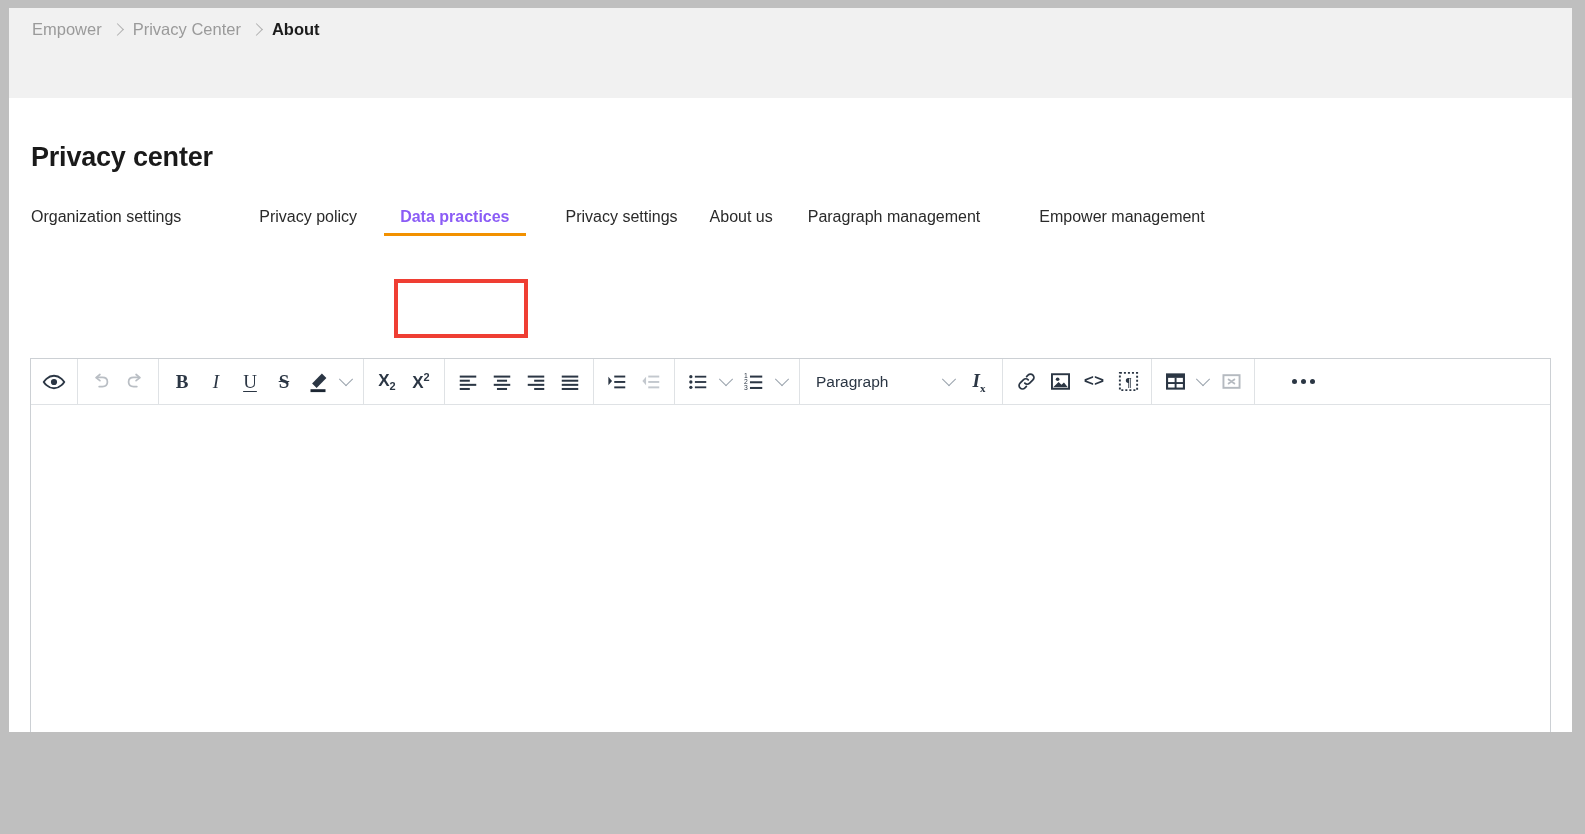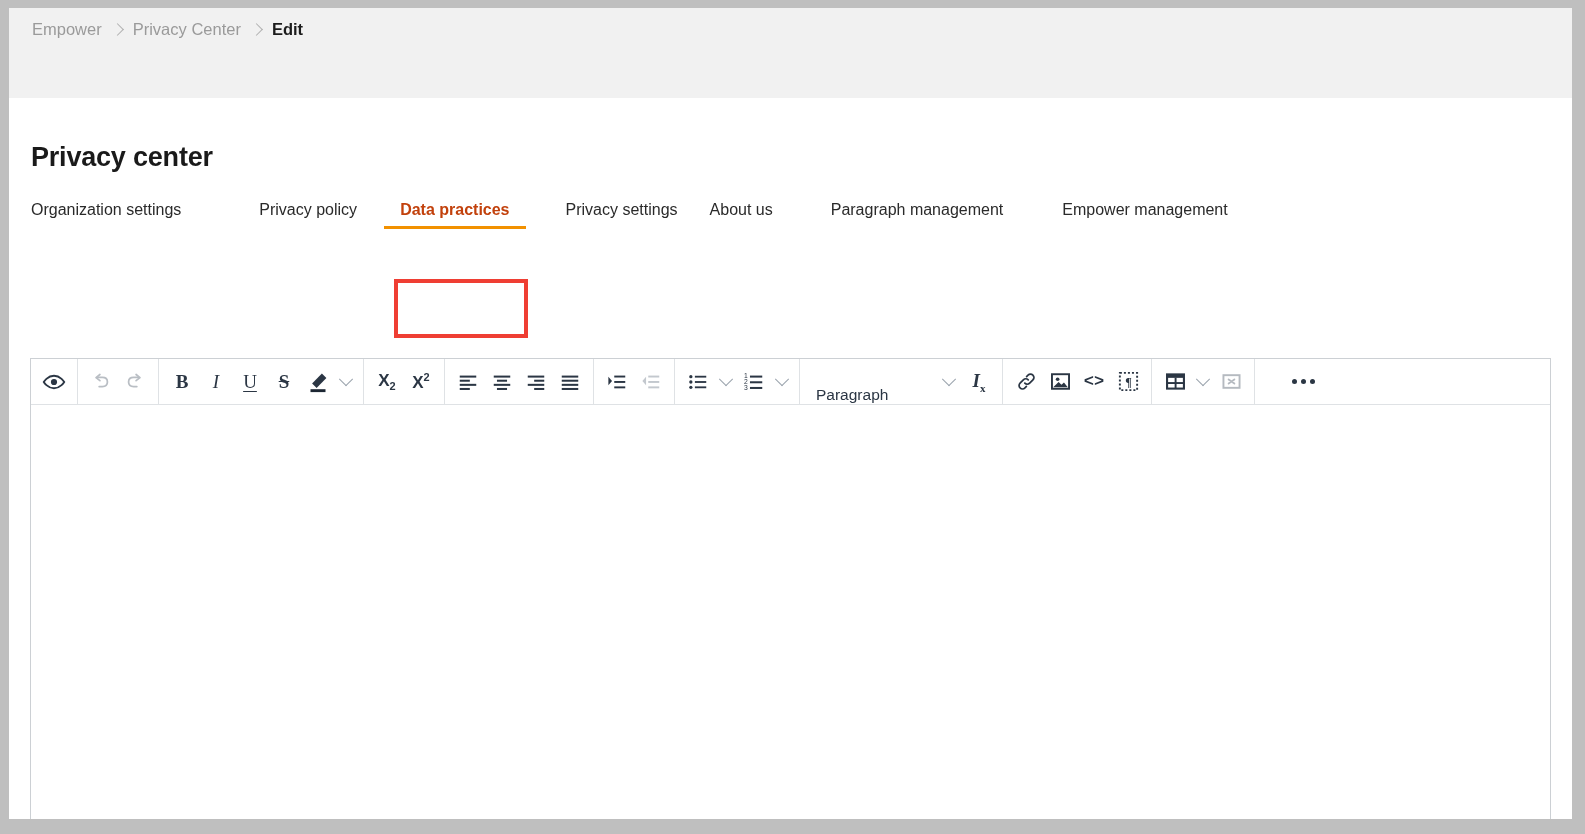--- a/index.html
+++ b/index.html
@@ -4,21 +4,21 @@
 <style>
   html, body {
     margin: 0;
     padding: 0;
     background: #bfbfbf;
     font-family: "Liberation Sans", sans-serif;
   }
   #screen {
     position: relative;
     width: 1585px;
-    height: 834px;
+    height: 732px;
     background: #bfbfbf;
     box-sizing: border-box;
     overflow: hidden;
   }
   #page {
     position: absolute;
     left: 9px;
     top: 8px;
     width: 1563px;
     height: 811px;
@@ -80,51 +80,51 @@
     color: #1a1a1a;
     letter-spacing: -0.2px;
   }
 
   
   .tabs {
     position: absolute;
     left: 22px;
     top: 103px;
     display: flex;
-    align-items: flex-start;
+    align-items: center;
     height: 46px;
   }
   .tab {
     position: relative;
     font-size: 16px;
     color: #2a2a2a;
     padding: 0 0 14px 0;
     cursor: pointer;
     white-space: nowrap;
   }
   .tab + .tab { margin-left: 0; }
   .tab .tab-label { display: block; }
   .tab.active .tab-label {
     font-weight: bold;
-    color: #c2410c;
+    color: #8b5cf6;
   }
   .tab.active .tab-underline {
     position: absolute;
     left: 0;
     right: 0;
     bottom: 4px;
     height: 3px;
     background: #f29100;
   }
   
   .tab-0 { margin-right: 78px; }
   .tab-1 { margin-right: 27px; }
   .tab-2 { margin-right: 40px; padding-left: 16px; padding-right: 16px; }
   .tab-3 { margin-right: 32px; }
-  .tab-4 { margin-right: 58px; }
+  .tab-4 { margin-right: 35px; }
   .tab-5 { margin-right: 59px; }
 
   .tab-highlight-box {
     position: absolute;
     left: 385px;
     top: 181px;
     width: 134px;
     height: 59px;
     border: 4px solid #ef3e33;
     box-sizing: border-box;
@@ -186,21 +186,21 @@
     transform: rotate(45deg) translate(-2px,-2px);
   }
   .tb-text {
     font-size: 15px;
     color: #2b3644;
     font-weight: bold;
     font-family: "Liberation Serif", serif;
   }
   .style-select {
     display: flex;
-    align-items: flex-end;
+    align-items: center;
     justify-content: space-between;
     width: 156px;
     height: 44px;
     padding: 0 4px 0 10px;
     font-size: 15.5px;
     color: #2b3644;
     cursor: pointer;
     box-sizing: border-box;
   }
   .editor-canvas {
@@ -234,21 +234,21 @@
 
 <div id="screen">
   <div id="page">
 
     <div class="header-band">
       <div class="breadcrumb">
         <span class="crumb">Empower</span>
         <span class="chev-r"></span>
         <span class="crumb">Privacy Center</span>
         <span class="chev-r"></span>
-        <span class="crumb current">Edit</span>
+        <span class="crumb current">About</span>
       </div>
     </div>
 
     <div class="body-area">
 
       <div class="page-title">Privacy center</div>
 
       <div class="tabs">
         <div class="tab tab-0">
           <span class="tab-label">Organization settings</span>

